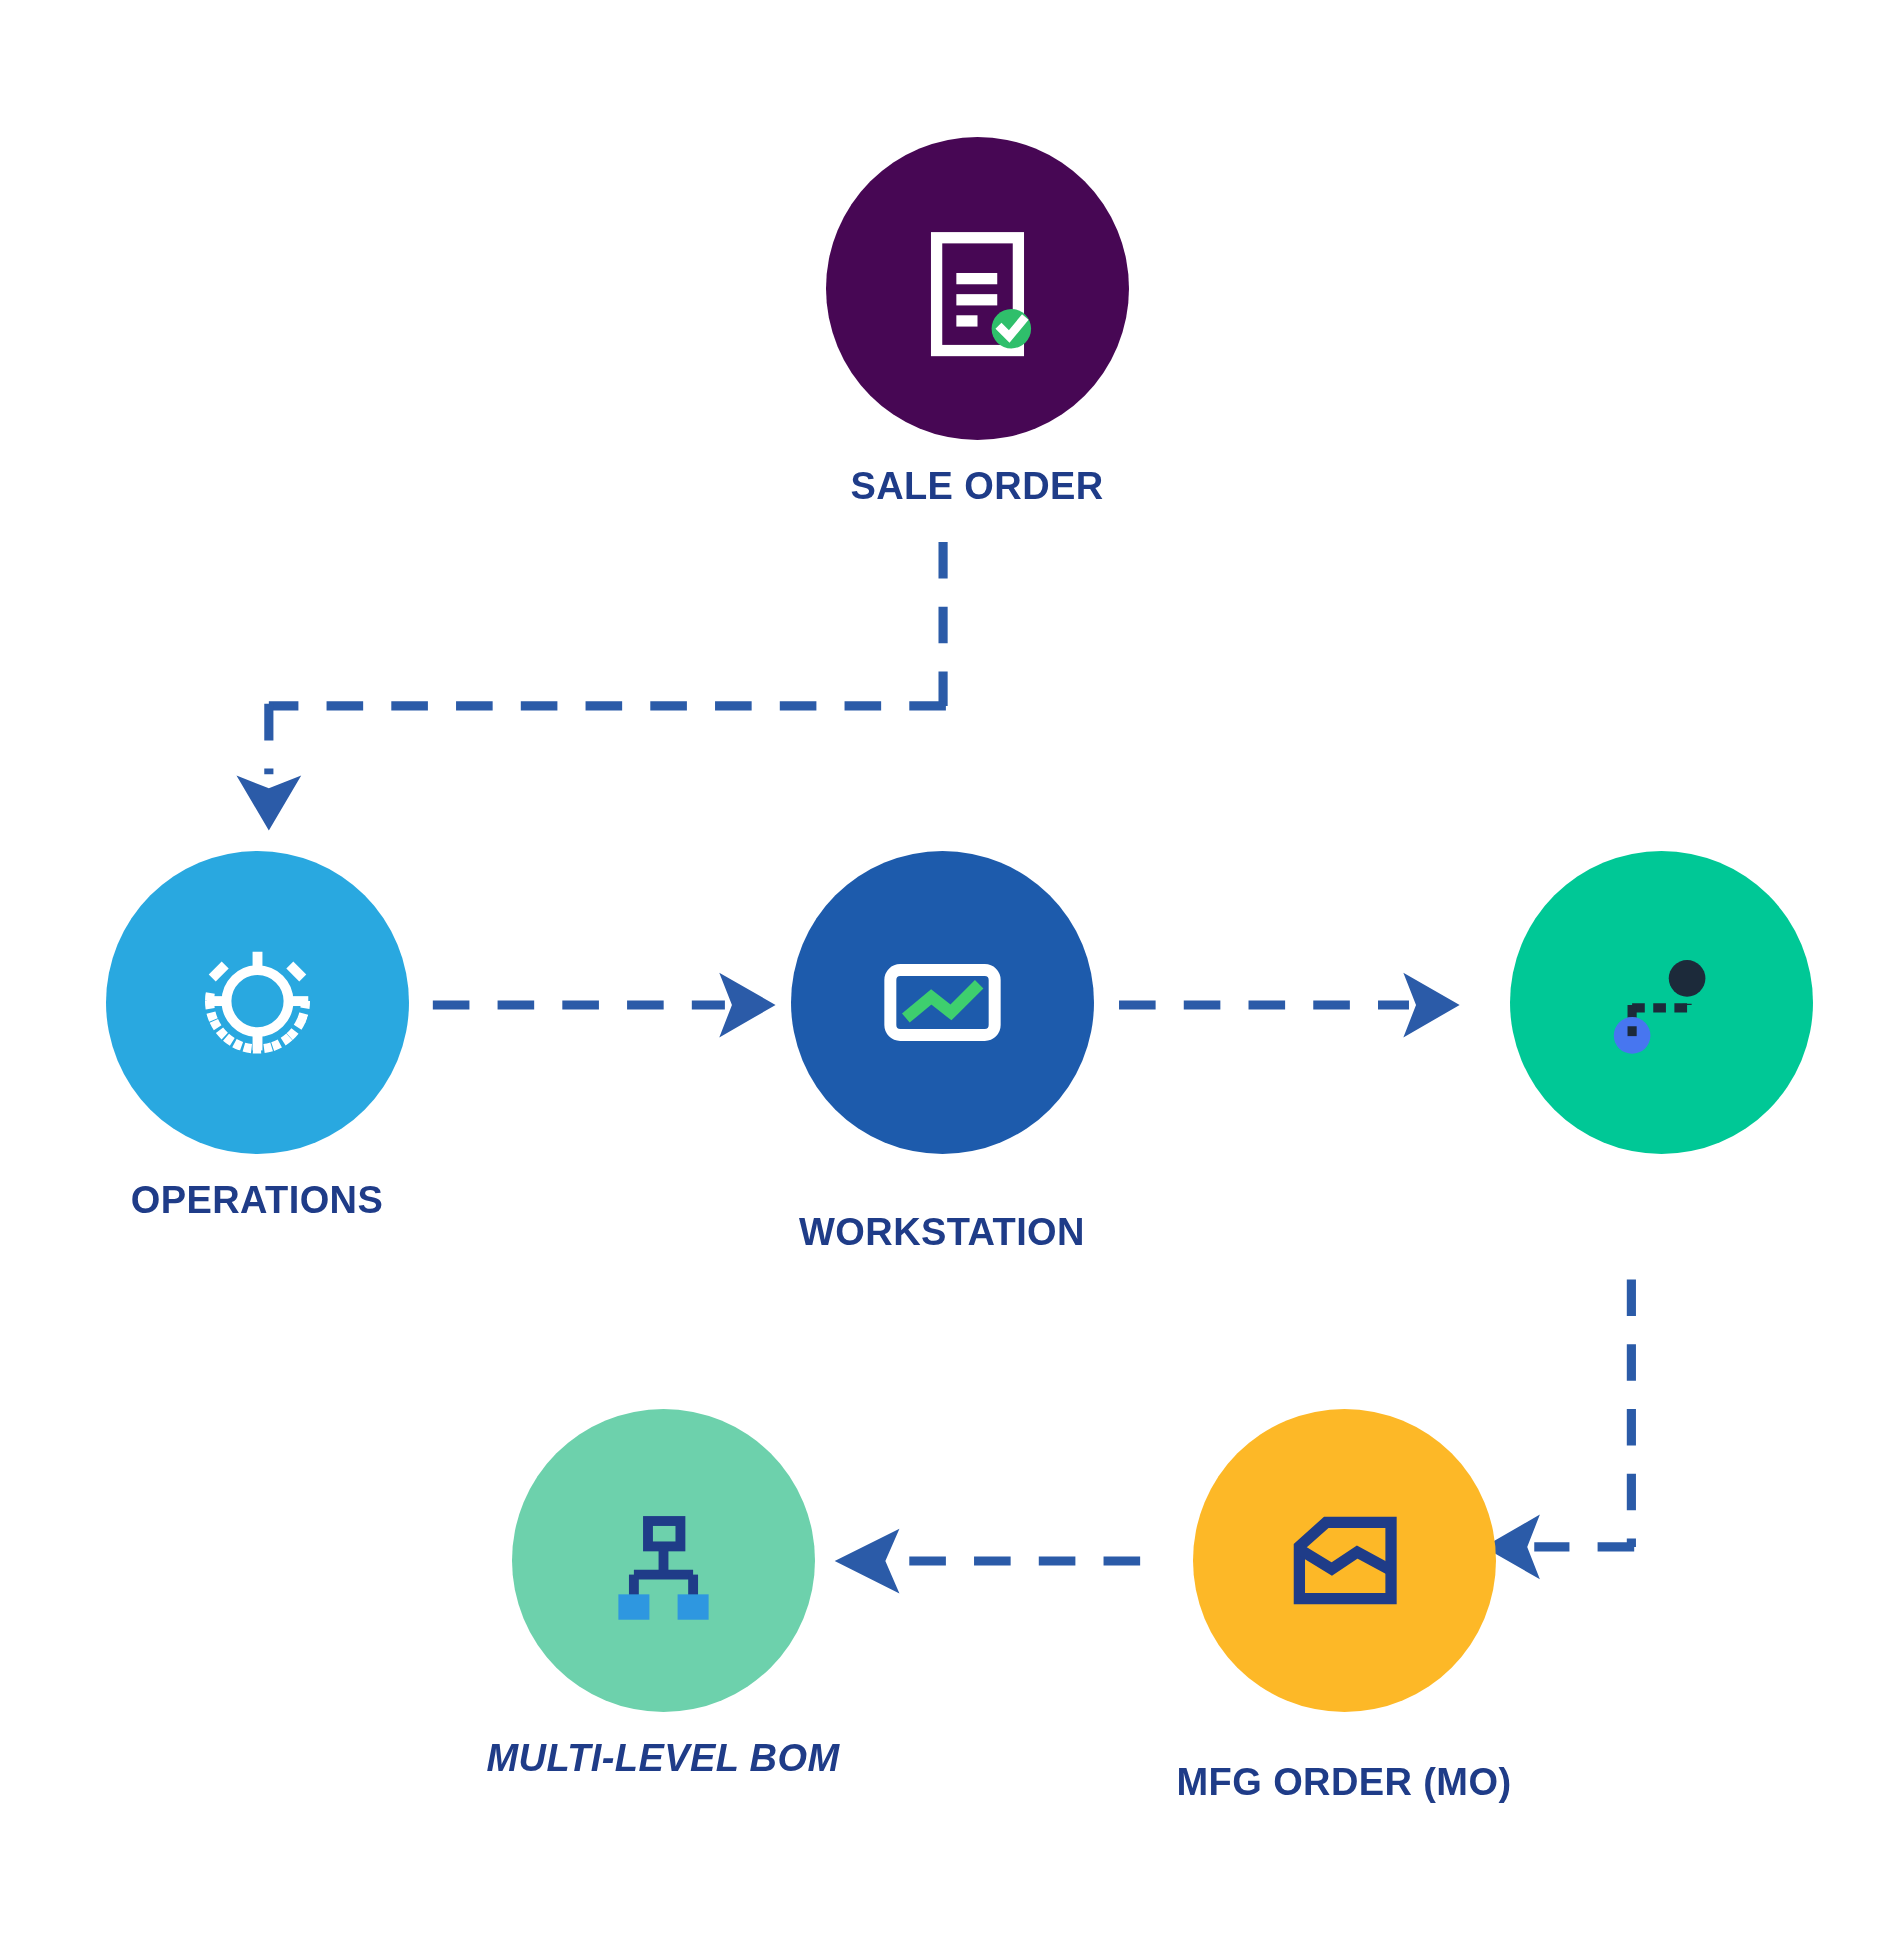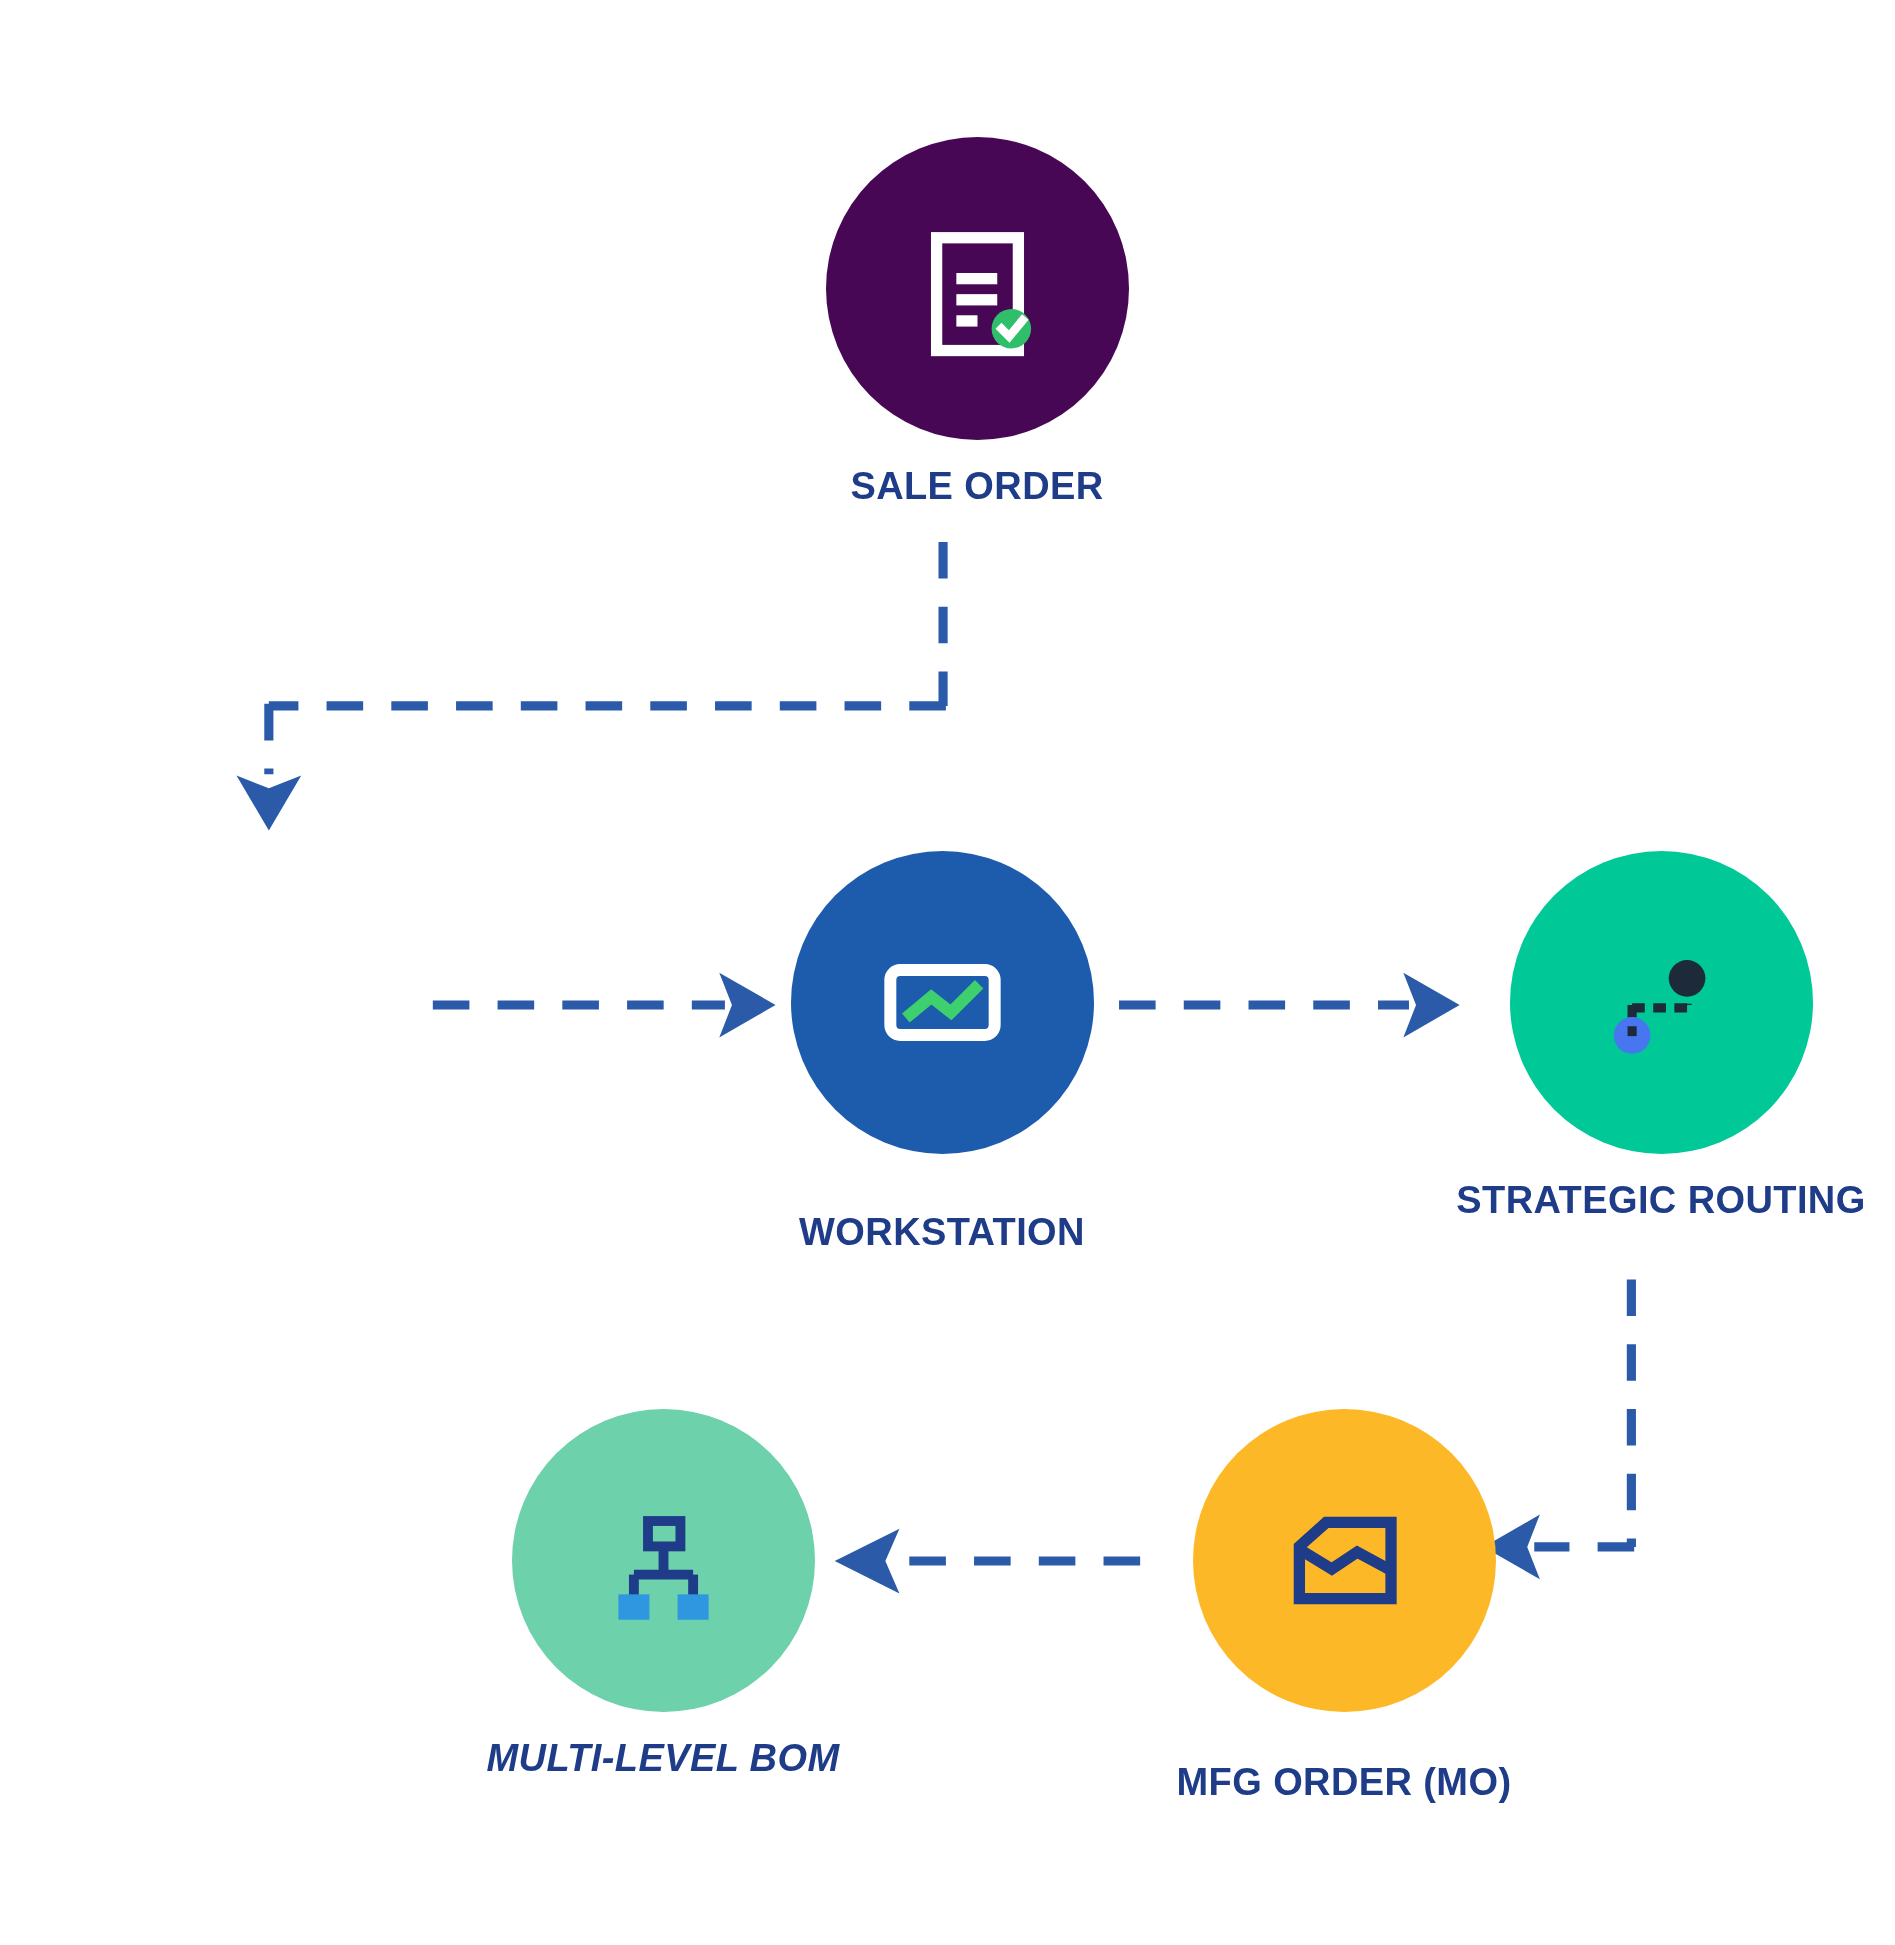--- a/index.html
+++ b/index.html
@@ -118,20 +118,38 @@
         <rect x="70" y="78" width="58" height="16" fill="#FFFFFF"></rect>
         <rect x="70" y="108" width="58" height="16" fill="#FFFFFF"></rect>
         <rect x="70" y="138" width="30" height="16" fill="#FFFFFF"></rect>
         <circle cx="148" cy="157" r="28" fill="#2FBF6B"></circle>
         <path d="M134,157 L145,168 L164,145" fill="none" stroke="#FFFFFF" stroke-width="12" stroke-linecap="square"></path>
       </svg>
     </div>
     <div class="node-label">SALE ORDER</div>
   </div>
 
+  <div class="node" id="node-operations">
+    <div class="node-circle">
+      <svg class="icon-svg" width="141" height="141" viewBox="0 0 200 200">
+        <circle cx="100" cy="98" r="44" fill="none" stroke="#FFFFFF" stroke-width="14"></circle>
+
+        <rect x="93" y="28" width="14" height="26" fill="#FFFFFF"></rect>
+        <rect x="142" y="49" width="26" height="14" fill="#FFFFFF" transform="rotate(45 155 56)"></rect>
+        <rect x="32" y="49" width="26" height="14" fill="#FFFFFF" transform="rotate(-45 45 56)"></rect>
+        <rect x="28" y="91" width="28" height="14" fill="#FFFFFF"></rect>
+        <rect x="144" y="91" width="28" height="14" fill="#FFFFFF"></rect>
+        <rect x="93" y="142" width="14" height="26" fill="#FFFFFF"></rect>
+
+        <circle cx="100" cy="98" r="68" fill="none" stroke="#FFFFFF" stroke-width="13" stroke-dasharray="11,17" stroke-dashoffset="0" transform="rotate(15 100 98)" stroke-linecap="butt" style="clip-path: inset(50% 0 0 0);"></circle>
+        <path d="M 32 98 A 68 68 0 0 0 168 98" fill="none" stroke="#FFFFFF" stroke-width="13" stroke-dasharray="11,18"></path>
+      </svg>
+    </div>
+    <div class="node-label">OPERATIONS</div>
+  </div>
 
   <div class="node" id="node-workstation">
     <div class="node-circle">
       <svg class="icon-svg" width="141" height="141" viewBox="0 0 200 200">
         <rect x="26" y="54" width="148" height="92" rx="14" ry="14" fill="none" stroke="#FFFFFF" stroke-width="17"></rect>
         <path d="M48 122 L84 92 L112 114 L152 74" fill="none" stroke="#3ECF6E" stroke-width="17" stroke-linejoin="miter" stroke-linecap="butt"></path>
       </svg>
     </div>
     <div class="node-label">WORKSTATION</div>
   </div>
@@ -143,21 +161,20 @@
         <path d="M142,76 L142,108" stroke="#1C2A3A" stroke-width="13" stroke-dasharray="18,12" fill="none"></path>
 
         <path d="M64,112 L146,112" stroke="#1C2A3A" stroke-width="13" stroke-dasharray="18,12" fill="none"></path>
 
         <path d="M64,108 L64,152" stroke="#1C2A3A" stroke-width="13" stroke-dasharray="18,12" fill="none"></path>
         <circle cx="142" cy="70" r="26" fill="#1C2A3A"></circle>
         <circle cx="64" cy="151" r="26" fill="#4776F0"></circle>
         <path d="M64,138 L64,152" stroke="#1C2A3A" stroke-width="13" fill="none"></path>
       </svg>
     </div>
-    <div class="node-label">STRATEGIC ROUTING</div>
   </div>
 
   <div class="node" id="node-multi-level-bom">
     <div class="node-circle">
       <svg class="icon-svg" width="141" height="141" viewBox="0 0 200 200">
         <rect x="78" y="44" width="46" height="36" fill="none" stroke="#1F3C88" stroke-width="14"></rect>
         <path d="M100,80 L100,120" stroke="#1F3C88" stroke-width="14" fill="none"></path>
         <path d="M58,120 L142,120" stroke="#1F3C88" stroke-width="14" fill="none"></path>
         <path d="M58,120 L58,150" stroke="#1F3C88" stroke-width="14" fill="none"></path>
         <path d="M142,120 L142,150" stroke="#1F3C88" stroke-width="14" fill="none"></path>

